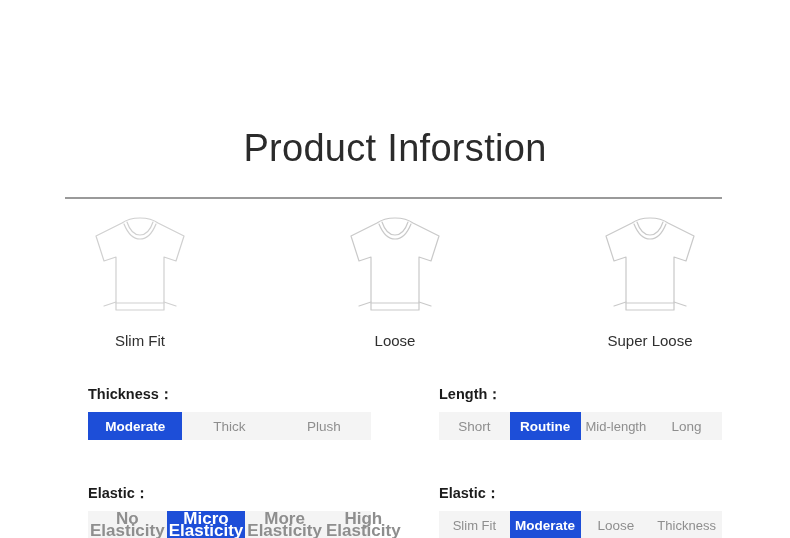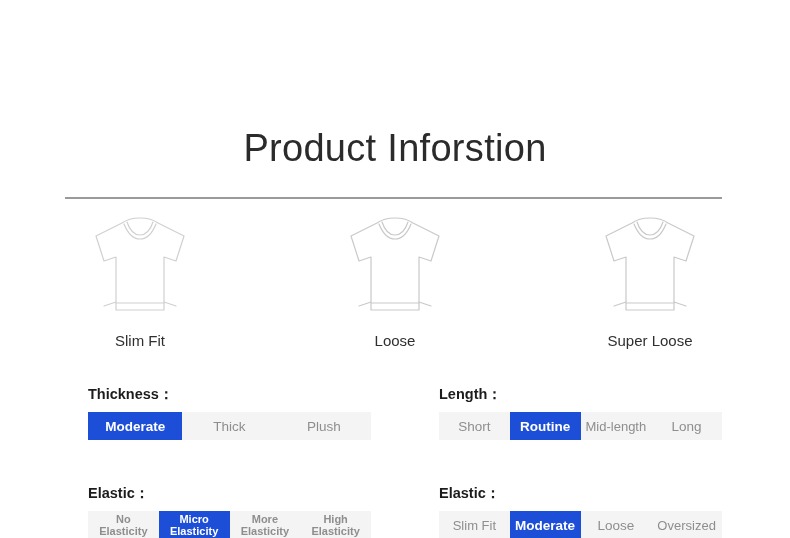--- a/index.html
+++ b/index.html
@@ -109,21 +109,21 @@
     color: #8e8e8e;
     line-height: 13px;
     box-sizing: border-box;
     padding: 0 2px;
     white-space: pre-line;
   }
   .opt.small {
     font-size: 13px;
   }
   .opt.two-line {
-    font-size: 11px;
+    font-size: 17px;
     line-height: 12.5px;
     font-weight: 700;
   }
   .opt.selected {
     background: #1d4ed8;
     color: #ffffff;
     font-weight: 700;
   }
 </style>
 </head>
@@ -214,17 +214,17 @@
 Elasticity</div>
     </div>
   </div>
 
   <div class="attr attr-right attr-row2">
     <div class="attr-label">Elastic：</div>
     <div class="opt-bar">
       <div class="opt small">Slim Fit</div>
       <div class="opt selected">Moderate</div>
       <div class="opt">Loose</div>
-      <div class="opt small">Oversized</div>
+      <div class="opt small">Thickness</div>
     </div>
   </div>
 
 </div>
 
 </body></html>

